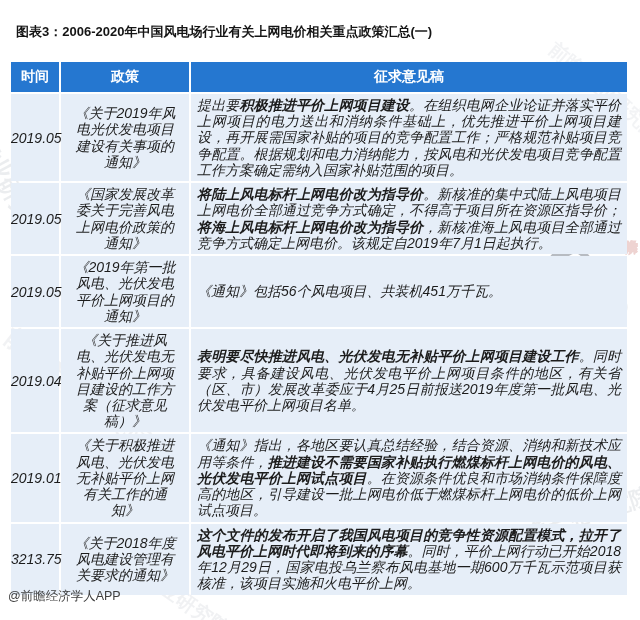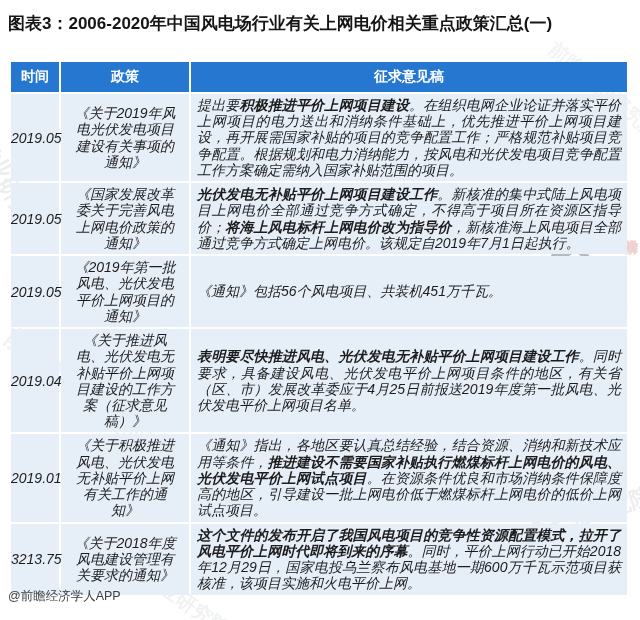--- a/index.html
+++ b/index.html
@@ -30,22 +30,22 @@
   .wm-4 { left: 500px; top: 528px; font-size: 22px; opacity: .16; transform: rotate(-18deg); transform-origin: left top; }
   .wm-5 { left: 120px; top: 540px; font-size: 20px; opacity: .12; transform: rotate(35deg); transform-origin: left top; }
   .wm-red { color: #c9706a; }
   .wm-6 { left: 622px; top: 230px; font-size: 13px; opacity: .30; writing-mode: vertical-rl; height: 120px; }
   .wm-logo { position: absolute; left: 543px; top: 246px; width: 54px; height: 54px; opacity: .55; }
   .wm-logo-2 { position: absolute; left: 598px; top: 292px; width: 30px; height: 30px; opacity: .25; }
 
   
   .title {
     position: relative; z-index: 1;
-    margin: 0; padding: 13px 8px 0 8px;
-    font-size: 17px; line-height: 22px;
+    margin: 8px; padding: 13px 8px 0 8px;
+    font-size: 13px; line-height: 22px;
     font-weight: bold; color: #151515;
     letter-spacing: 0px;
   }
 
   
   .policy-table {
     position: absolute; z-index: 1;
     left: 9px; top: 60px; width: 620px;
     border-collapse: separate; border-spacing: 2px;
     table-layout: fixed;
@@ -124,21 +124,21 @@
     </thead>
     <tbody id="table-body">
         <tr>
           <td class="time-cell">2019.05</td>
           <td class="policy-cell">《关于2019年风电光伏发电项目建设有关事项的通知》</td>
           <td class="content-cell"><span>提出要</span><b>积极推进平价上网项目建设</b><span>。在组织电网企业论证并落实平价上网项目的电力送出和消纳条件基础上，优先推进平价上网项目建设，再开展需国家补贴的项目的竞争配置工作；严格规范补贴项目竞争配置。根据规划和电力消纳能力，按风电和光伏发电项目竞争配置工作方案确定需纳入国家补贴范围的项目。</span></td>
         </tr>
         <tr>
           <td class="time-cell">2019.05</td>
           <td class="policy-cell">《国家发展改革委关于完善风电上网电价政策的通知》</td>
-          <td class="content-cell"><b>光伏发电无补贴平价上网项目建设工作</b><span>。新核准的集中式陆上风电项目上网电价全部通过竞争方式确定，不得高于项目所在资源区指导价；</span><b>将海上风电标杆上网电价改为指导价</b><span>，新核准海上风电项目全部通过竞争方式确定上网电价。该规定自2019年7月1日起执行。</span></td>
+          <td class="content-cell"><b>将陆上风电标杆上网电价改为指导价</b><span>。新核准的集中式陆上风电项目上网电价全部通过竞争方式确定，不得高于项目所在资源区指导价；</span><b>将海上风电标杆上网电价改为指导价</b><span>，新核准海上风电项目全部通过竞争方式确定上网电价。该规定自2019年7月1日起执行。</span></td>
         </tr>
         <tr>
           <td class="time-cell">2019.05</td>
           <td class="policy-cell">《2019年第一批风电、光伏发电平价上网项目的通知》</td>
           <td class="content-cell"><span>《通知》包括56个风电项目、共装机451万千瓦。</span></td>
         </tr>
         <tr>
           <td class="time-cell">2019.04</td>
           <td class="policy-cell">《关于推进风电、光伏发电无补贴平价上网项目建设的工作方案（征求意见稿）》</td>
           <td class="content-cell"><b>表明要尽快推进风电、光伏发电无补贴平价上网项目建设工作</b><span>。同时要求，具备建设风电、光伏发电平价上网项目条件的地区，有关省（区、市）发展改革委应于4月25日前报送2019年度第一批风电、光伏发电平价上网项目名单。</span></td>

